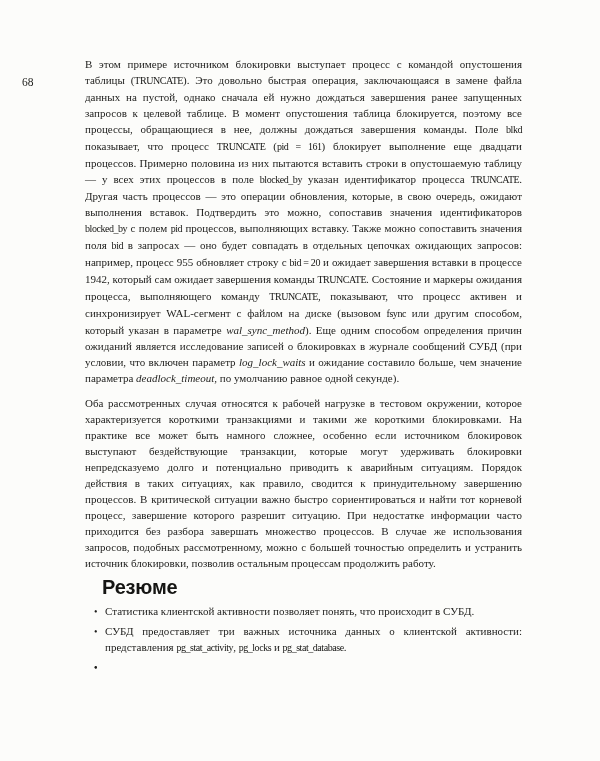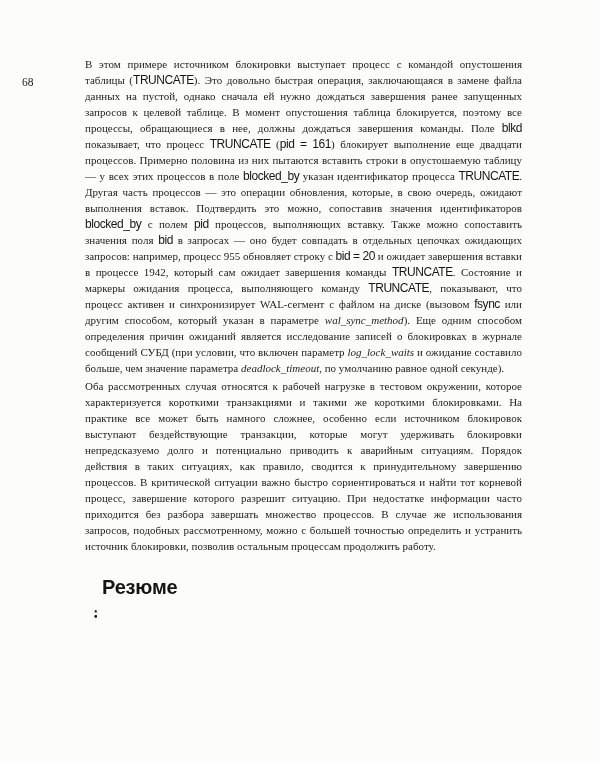--- a/index.html
+++ b/index.html
@@ -46,25 +46,25 @@
     width: 437px;
     font-size: 11px;
     line-height: 16px;
     text-align: justify;
     text-justify: inter-word;
   }
   .para {
     margin: 0;
   }
   .para + .para {
-    margin-top: 2px;
+    margin-top: 9px;
   }
   .code {
-    font-family: Liberation Sans, sans-serif;
-    font-size: 12px;
+    font-family: Liberation Serif, serif;
+    font-size: 10px;
     letter-spacing: -0.45px;
     color: #161614;
   }
   .italic {
     font-style: italic;
   }
   
   .summary-heading {
     position: absolute;
     top: 558px;
@@ -114,23 +114,25 @@
   <main class="text-block">
     <p class="para"><span>В этом примере источником блокировки выступает процесс с командой опустошения таблицы (</span><span class="code">TRUNCATE</span><span>). Это довольно быстрая операция, заключающаяся в замене файла данных на пустой, однако сначала ей нужно дождаться завершения ранее запущенных запросов к целевой таблице. В момент опустошения таблица блокируется, поэтому все процессы, обращающиеся в нее, должны дождаться завершения команды. Поле </span><span class="code">blkd</span><span> показывает, что процесс </span><span class="code">TRUNCATE</span><span> (</span><span class="code">pid = 161</span><span>) блокирует выполнение еще двадцати процессов. Примерно половина из них пытаются вставить строки в опустошаемую таблицу — у всех этих процессов в поле </span><span class="code">blocked_by</span><span> указан идентификатор процесса </span><span class="code">TRUNCATE</span><span>. Другая часть процессов — это операции обновления, которые, в свою очередь, ожидают выполнения вставок. Подтвердить это можно, сопоставив значения идентификаторов </span><span class="code">blocked_by</span><span> с полем </span><span class="code">pid</span><span> процессов, выполняющих вставку. Также можно сопоставить значения поля </span><span class="code">bid</span><span> в запросах — оно будет совпадать в отдельных цепочках ожидающих запросов: например, процесс 955 обновляет строку с </span><span class="code">bid = 20</span><span> и ожидает завершения вставки в процессе 1942, который сам ожидает завершения команды </span><span class="code">TRUNCATE</span><span>. Состояние и маркеры ожидания процесса, выполняющего команду </span><span class="code">TRUNCATE</span><span>, показывают, что процесс активен и синхронизирует WAL-сегмент с файлом на диске (вызовом </span><span class="code">fsync</span><span> или другим способом, который указан в параметре </span><span class="italic">wal_sync_method</span><span>). Еще одним способом определения причин ожиданий является исследование записей о блокировках в журнале сообщений СУБД (при условии, что включен параметр </span><span class="italic">log_lock_waits</span><span> и ожидание составило больше, чем значение параметра </span><span class="italic">deadlock_timeout</span><span>, по умолчанию равное одной секунде).</span></p>
     <p class="para"><span>Оба рассмотренных случая относятся к рабочей нагрузке в тестовом окружении, которое характеризуется короткими транзакциями и такими же короткими блокировками. На практике все может быть намного сложнее, особенно если источником блокировок выступают бездействующие транзакции, которые могут удерживать блокировки непредсказуемо долго и потенциально приводить к аварийным ситуациям. Порядок действия в таких ситуациях, как правило, сводится к принудительному завершению процессов. В критической ситуации важно быстро сориентироваться и найти тот корневой процесс, завершение которого разрешит ситуацию. При недостатке информации часто приходится без разбора завершать множество процессов. В случае же использования запросов, подобных рассмотренному, можно с большей точностью определить и устранить источник блокировки, позволив остальным процессам продолжить работу.</span></p>
   </main>
 
   <h1 class="summary-heading">Резюме</h1>
 
   <ul class="bullets">
     <li>
       <span class="bullet-dot">•</span>
+      <span class="li-text"><span>Статистика клиентской активности позволяет понять, что происходит в СУБД.</span></span>
     </li>
     <li>
       <span class="bullet-dot">•</span>
+      <span class="li-text"><span>СУБД предоставляет три важных источника данных о клиентской активности: представления </span><span class="code">pg_stat_activity</span><span>, </span><span class="code">pg_locks</span><span> и </span><span class="code">pg_stat_database</span><span>.</span></span>
     </li>
     <li>
       <span class="bullet-dot">•</span>
     </li>
     <li>
       <span class="bullet-dot">•</span>
     </li>
   </ul>
 
 </div>

